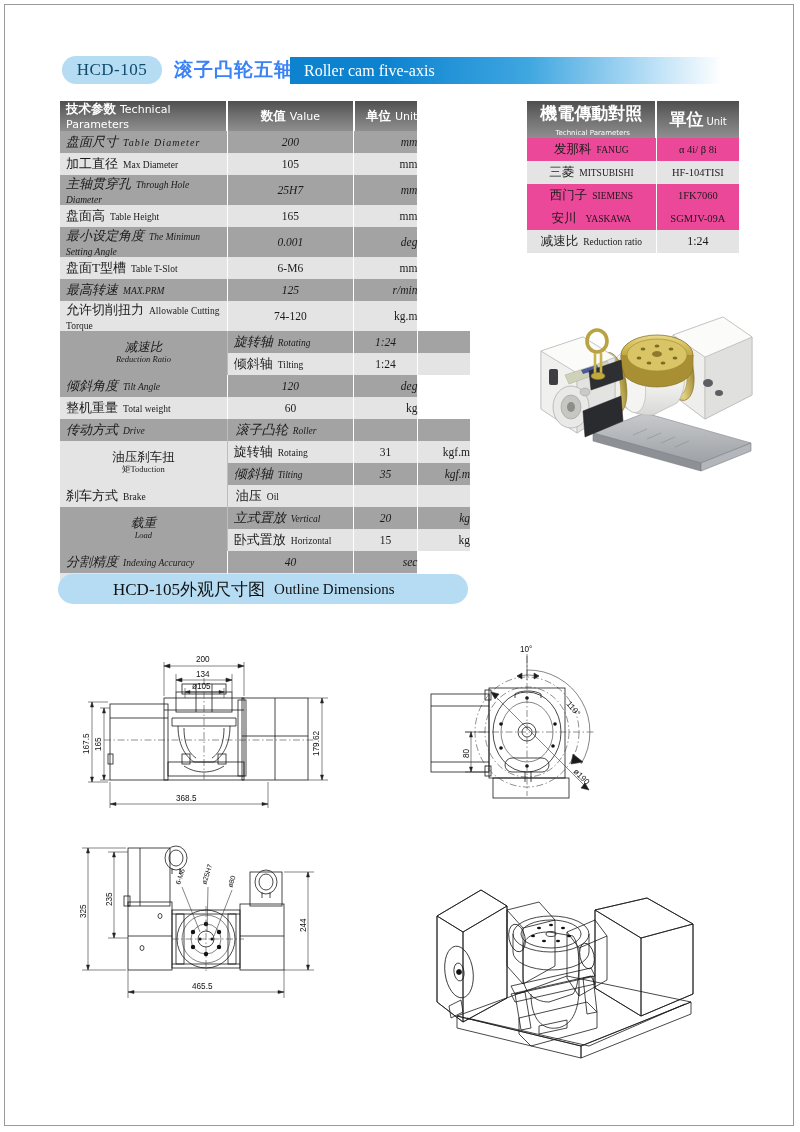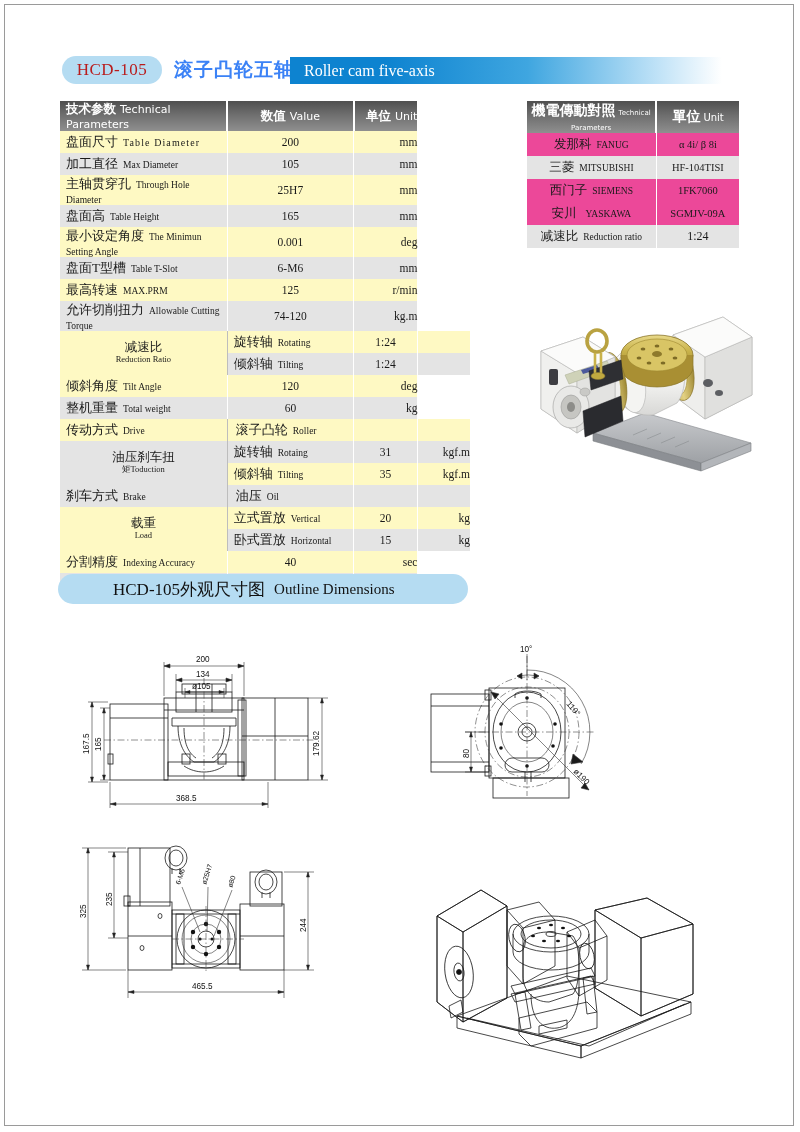--- a/index.html
+++ b/index.html
@@ -21,21 +21,21 @@
   
   .title-banner{
     position:absolute;left:62px;top:56px;width:660px;height:30px;
   }
   .model-pill{
     position:absolute;left:0;top:0;width:100px;height:28px;
     background:#b5dcf2;border-radius:14px;
     display:flex;align-items:center;justify-content:center;
   }
   .model-pill span{
-    font-size:17px;letter-spacing:.5px;color:#b91c1c;
+    font-size:17px;letter-spacing:.5px;color:#0c4a6e;
     font-family:"Liberation Serif",serif;
   }
   .cn-title{
     position:absolute;left:112px;top:0px;height:28px;
     display:flex;align-items:center;
     font-family:"DejaVu Sans",sans-serif;
     font-weight:bold;font-size:19px;color:#3b82f6;
     letter-spacing:1px;
   }
   .en-title-bar{
@@ -53,21 +53,21 @@
     position:absolute;left:60px;top:101px;width:410px;
     border-collapse:collapse;
     font-family:"Liberation Serif",serif;
   }
   .spec-table td{
     height:22px;padding:0 0 0 6px;
     font-size:11.5px;vertical-align:middle;
     border:0;
   }
   .spec-table tr.shade td{background:#e4e4e4;}
-  .spec-table tr.plain td{background:#fef9c3;}
+  .spec-table tr.plain td{background:#a3a3a3;font-style:italic;}
   .spec-table td.c-name{width:238px;border-right:1px solid #ffffff;}
   .spec-table td.c-val{width:92px;text-align:center;padding-left:0;border-right:1px solid #ffffff;}
   .spec-table td.c-unit{width:72px;text-align:right;padding-left:0;}
 
   .hdr td{
     background:linear-gradient(to bottom,#4f4f4f 0%,#6e6e6e 45%,#8f8f8f 100%) !important;
     color:#ffffff;height:25px;
   }
   .hdr td.c-name{border-right:2px solid #ffffff;}
   .hdr td.c-val{border-right:2px solid #ffffff;}
@@ -98,21 +98,21 @@
   }
   .motor-table tr.shade td{background:#e4e4e4;}
   .motor-table tr.plain td{background:#ec4899;}
   .motor-table td.m-name{width:130px;text-align:center;border-right:1px solid #ffffff;}
   .motor-table td.m-val{width:82px;text-align:center;font-size:10.5px;}
   .motor-table .mhdr td{
     background:linear-gradient(to bottom,#4f4f4f 0%,#6e6e6e 45%,#8f8f8f 100%) !important;
     color:#fff;height:24px;
   }
   .motor-table .mhdr td.m-name{border-right:2px solid #fff;}
-  .m-h-cn{font-family:Liberation Sans, sans-serif;font-weight:bold;font-size:14px;}
+  .m-h-cn{font-family:Liberation Sans, sans-serif;font-weight:bold;font-size:17px;}
   .m-h-en{font-family:"DejaVu Sans",sans-serif;font-size:7px;margin-left:3px;}
   .m-cn{font-size:12.5px;}
   .m-en{font-size:9.5px;margin-left:5px;}
 
   
   .photo{
     position:absolute;left:505px;top:283px;width:255px;height:190px;
   }
 
   

